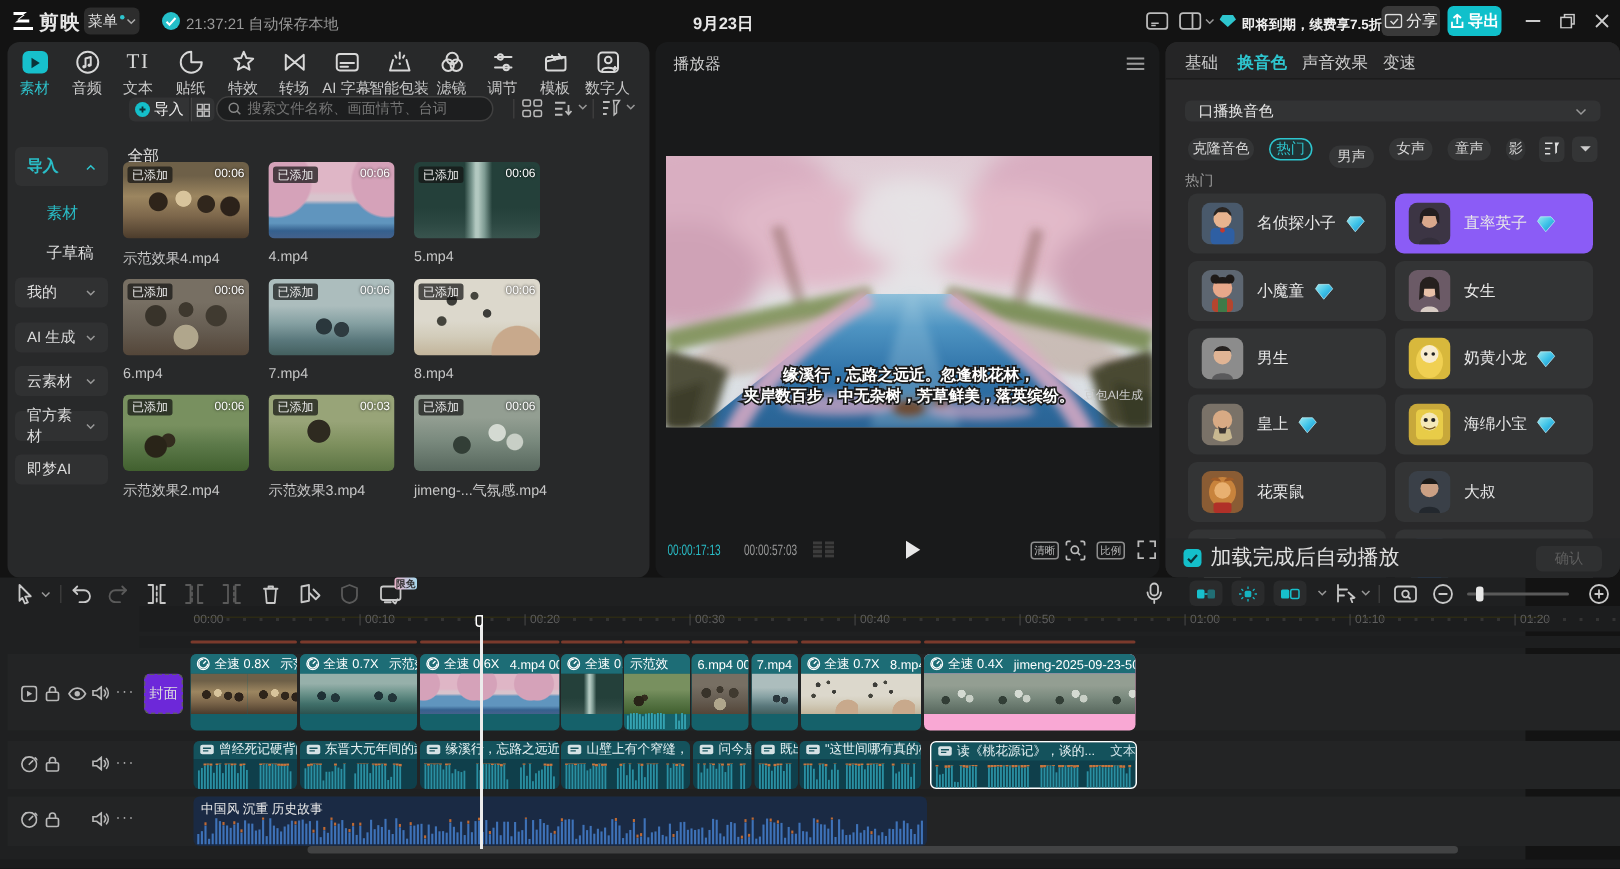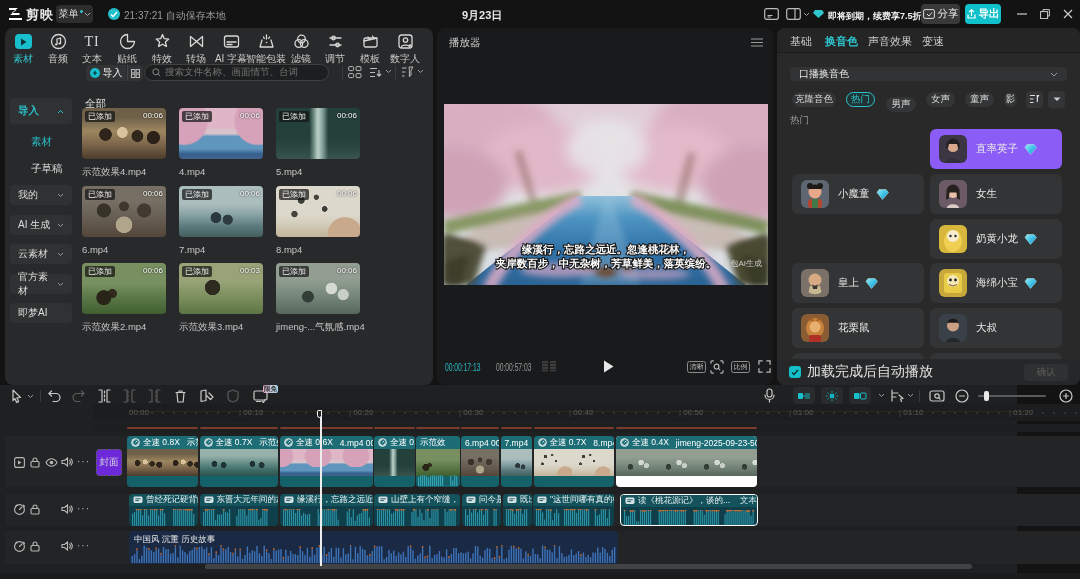--- a/index.html
+++ b/index.html
@@ -415,20 +415,40 @@
         <path d="M1 1.5 h5 M1 5 h3.5 M1 8.5 h3.5" stroke="#ddd" stroke-width="1.1"></path>
         <path d="M7.5 1 l3 0 -1.5 2.6 0 4 -1.2 1 0 -5 z" fill="#ddd"></path>
       </svg>
     </div>
     <div class="abs row" style="left:271px;top:63px;width:17px;height:17px;background:#343536;border-radius:4px;justify-content:center">
       <svg width="8" height="5" viewBox="0 0 8 5">
         <path d="M0.5 0.5 L4 4 L7.5 0.5 Z" fill="#ccc"></path>
       </svg>
     </div>
     <div class="abs" style="left:13px;top:86px;font-size:9.5px;color:#9a9a9a">热门</div>
+    <div class="abs row" style="left:15px;top:101px;width:132px;height:40px;background:#333435;border-radius:6px;padding:0 9px">
+      <svg width="28" height="28" viewBox="0 0 28 28" style="border-radius:6px;overflow:hidden;display:block;flex:none">
+        <rect width="28" height="28" fill="#49596b"></rect>
+        <circle cx="14" cy="11" r="6" fill="#e8b48f"></circle>
+        <path d="M8 9 a6 6 0 0 1 12 0 l-1 -0.5 -2 -2 -6 0 -2 2 z" fill="#2a2522"></path>
+        <rect x="6" y="17" width="16" height="11" rx="3" fill="#2e5fa3"></rect>
+        <circle cx="14" cy="18.5" r="1.6" fill="#c03a30"></circle>
+      </svg>
+      <span style="font-size:10.5px;color:#e8e8e8;margin-left:9px">名侦探小子</span>
+      <svg width="13" height="11" viewBox="0 0 13 11" style="margin-left:6px">
+        <defs>
+          <linearGradient id="dg00" x1="0" y1="0" x2="1" y2="1">
+            <stop offset="0" stop-color="#9be8f0"></stop>
+            <stop offset="0.5" stop-color="#3ec3e8"></stop>
+            <stop offset="1" stop-color="#1888c8"></stop>
+          </linearGradient>
+        </defs>
+        <path d="M3 0.5 h7 l2.5 3 L6.5 10.5 L1 3.5 z" fill="url(#dg00)" stroke="#bdeef5" stroke-width="0.5"></path>
+      </svg>
+    </div>
     <div class="abs row" style="left:153px;top:101px;width:132px;height:40px;background:#8b5cf6;border-radius:6px;padding:0 9px">
       <svg width="28" height="28" viewBox="0 0 28 28" style="border-radius:6px;overflow:hidden;display:block;flex:none">
         <rect width="28" height="28" fill="#3c3544"></rect>
         <circle cx="14" cy="11.5" r="5.5" fill="#d9a88c"></circle>
         <path d="M7.5 10 a6.5 6.5 0 0 1 13 0 l0 4 -1.5 -1 -1 -4 -8 0 -1 4 -1.5 1 z" fill="#241f20"></path>
         <path d="M7 28 c0-6 14-6 14 0 z" fill="#332e3a"></path>
       </svg>
       <span style="font-size:10.5px;color:#e8e8e8;margin-left:9px">直率英子</span>
       <svg width="13" height="11" viewBox="0 0 13 11" style="margin-left:6px">
         <defs>
@@ -464,20 +484,29 @@
       </svg>
     </div>
     <div class="abs row" style="left:153px;top:146px;width:132px;height:40px;background:#333435;border-radius:6px;padding:0 9px">
       <svg width="28" height="28" viewBox="0 0 28 28" style="border-radius:6px;overflow:hidden;display:block;flex:none">
         <rect width="28" height="28" fill="#6b5a66"></rect>
         <circle cx="14" cy="12" r="6" fill="#e8c0a8"></circle>
         <path d="M7.5 11 a6.5 6.5 0 0 1 13 0 l.5 9 -3 -2 -.5 -5.5 -7 0 -.5 5.5 -3 2 z" fill="#26201e"></path>
         <path d="M8 28 c0-5 12-5 12 0 z" fill="#d8ccc4"></path>
       </svg>
       <span style="font-size:10.5px;color:#e8e8e8;margin-left:9px">女生</span>
+    </div>
+    <div class="abs row" style="left:15px;top:191px;width:132px;height:40px;background:#333435;border-radius:6px;padding:0 9px">
+      <svg width="28" height="28" viewBox="0 0 28 28" style="border-radius:6px;overflow:hidden;display:block;flex:none">
+        <rect width="28" height="28" fill="#8c8c8c"></rect>
+        <circle cx="14" cy="12" r="6" fill="#e0b494"></circle>
+        <path d="M8 10 a6.3 6.3 0 0 1 12 0 l-1 -1 -10 0 z" fill="#262220"></path>
+        <path d="M7 28 c0-5.5 14-5.5 14 0 z" fill="#5a5a5c"></path>
+      </svg>
+      <span style="font-size:10.5px;color:#e8e8e8;margin-left:9px">男生</span>
     </div>
     <div class="abs row" style="left:153px;top:191px;width:132px;height:40px;background:#333435;border-radius:6px;padding:0 9px">
       <svg width="28" height="28" viewBox="0 0 28 28" style="border-radius:6px;overflow:hidden;display:block;flex:none">
         <rect width="28" height="28" fill="#d8b83c"></rect>
         <ellipse cx="14" cy="16" rx="9" ry="11" fill="#f0d052"></ellipse>
         <circle cx="14" cy="11" r="6" fill="#f8ecd0"></circle>
         <circle cx="11.5" cy="11" r="1.2" fill="#222"></circle>
         <circle cx="16.5" cy="11" r="1.2" fill="#222"></circle>
       </svg>
       <span style="font-size:10.5px;color:#e8e8e8;margin-left:9px">奶黄小龙</span>
@@ -879,21 +908,21 @@
       <div class="row" style="height:13px;background:#1d6d76;padding:0 4px;font-size:8.5px;color:#fff;white-space:nowrap;overflow:hidden"><svg width="9" height="9" viewBox="0 0 9 9" style="margin:0 3px 0 0;flex:none">
           <circle cx="4.5" cy="4.5" r="3.9" stroke="#fff" stroke-width="0.9" fill="none"></circle>
           <path d="M4.5 4.5 L6.3 2.7 M4.5 1.6 a2.9 2.9 0 1 0 2.9 2.9" stroke="#fff" stroke-width="0.9" fill="none"></path>
         </svg>全速 0.7X<span style="margin-left:7px">8.mp4  0</span></div>
       <div class="row" style="height:27px;overflow:hidden">
         <div style="flex:none;width:38px;height:27px" class="t7"></div>
         <div style="flex:none;width:38px;height:27px" class="t7"></div>
         <div style="flex:none;width:38px;height:27px" class="t7"></div>
       </div>
     </div>
-    <div class="abs" style="left:616px;top:51px;width:140.5px;height:51px;border-radius:4px;overflow:hidden;background:#ffffff">
+    <div class="abs" style="left:616px;top:51px;width:140.5px;height:51px;border-radius:4px;overflow:hidden;background:#f9a8d4">
       <div class="row" style="height:13px;background:#1d6d76;padding:0 4px;font-size:8.5px;color:#fff;white-space:nowrap;overflow:hidden"><svg width="9" height="9" viewBox="0 0 9 9" style="margin:0 3px 0 0;flex:none">
           <circle cx="4.5" cy="4.5" r="3.9" stroke="#fff" stroke-width="0.9" fill="none"></circle>
           <path d="M4.5 4.5 L6.3 2.7 M4.5 1.6 a2.9 2.9 0 1 0 2.9 2.9" stroke="#fff" stroke-width="0.9" fill="none"></path>
         </svg>全速 0.4X<span style="margin-left:7px">jimeng-2025-09-23-5076-...</span></div>
       <div class="row" style="height:27px;overflow:hidden">
         <div style="flex:none;width:38px;height:27px" class="t10"></div>
         <div style="flex:none;width:38px;height:27px" class="t10"></div>
         <div style="flex:none;width:38px;height:27px" class="t10"></div>
         <div style="flex:none;width:38px;height:27px" class="t10"></div>
       </div>

